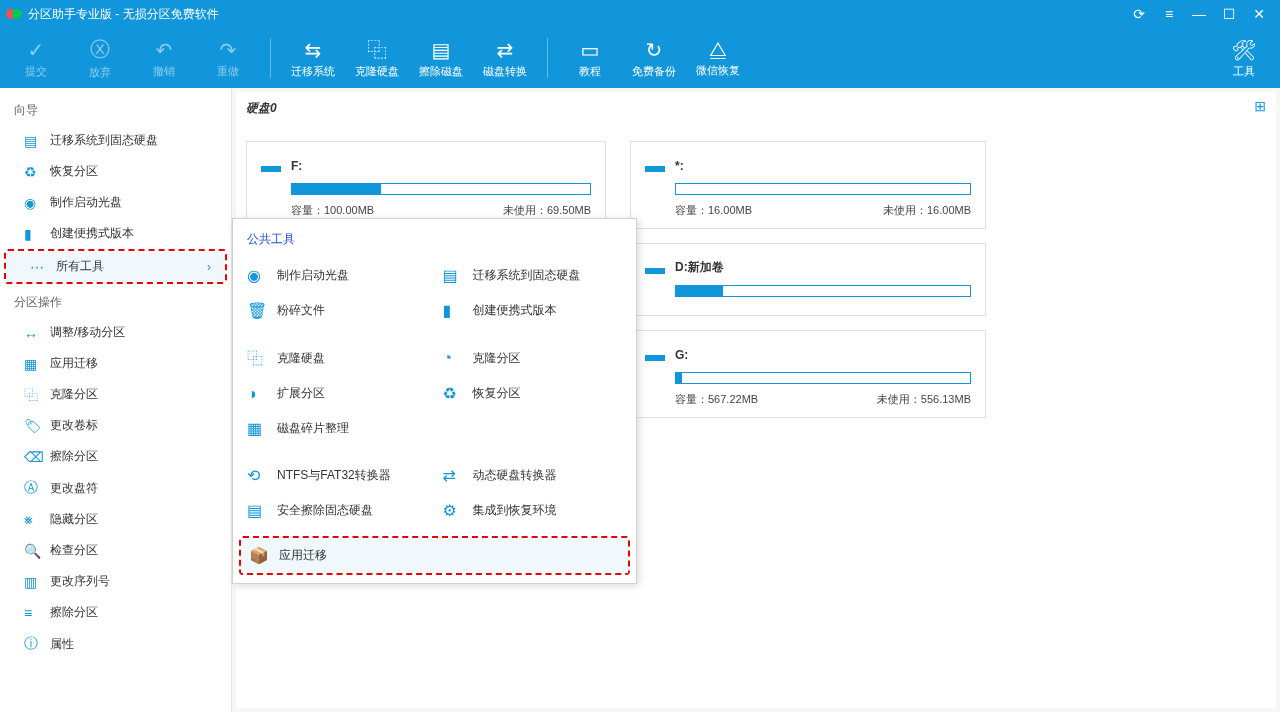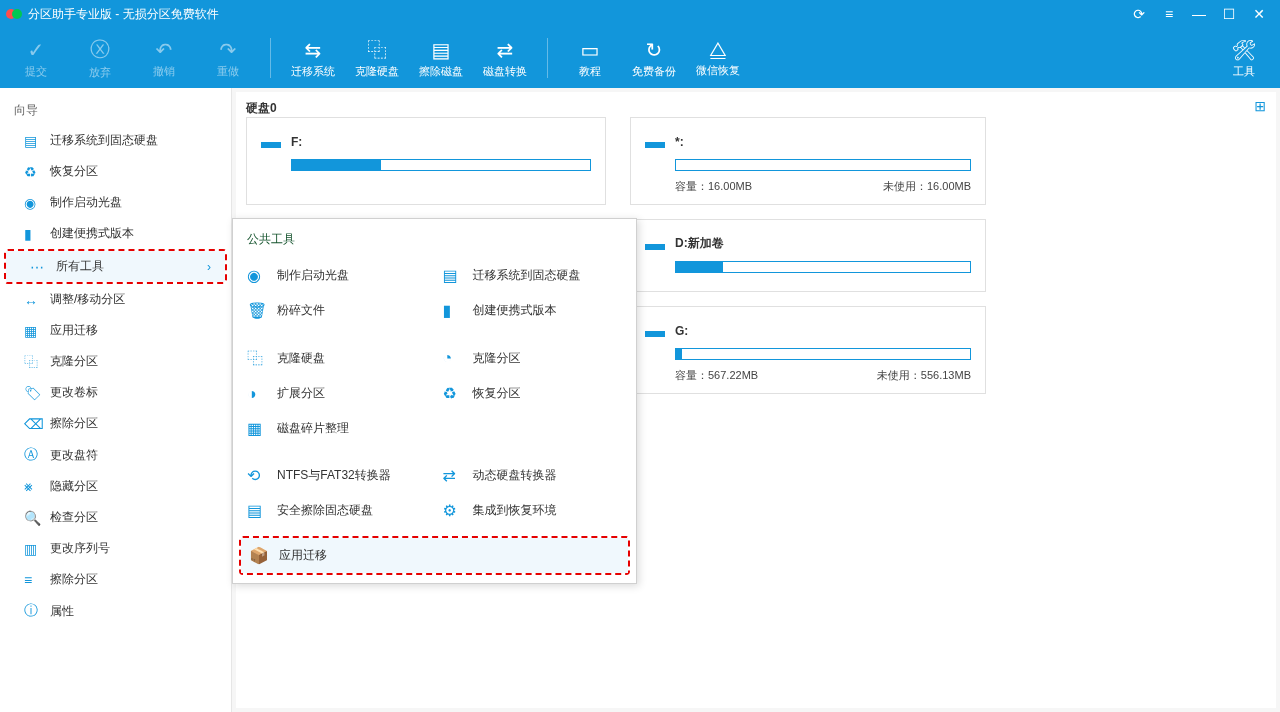--- a/index.html
+++ b/index.html
@@ -26,31 +26,31 @@
 .side-item { display: flex; align-items: center; padding: 7px 14px 7px 24px; cursor: pointer; }
 .side-item .icon { width: 18px; color: #1296db; margin-right: 8px; font-size: 14px; }
 .side-item .label { font-size: 12px; }
 .side-item .chev { margin-left: auto; color: #1296db; }
 .side-item.active { background: #f0f8fd; }
 .red-dash { border: 2px dashed #e60000; border-radius: 4px; }
 .highlight-wrap { margin: 0 4px; }
 
 
 .flyout { position: absolute; left: 232px; top: 218px; width: 405px; background: #fff; border: 1px solid #d0d0d0; box-shadow: 2px 2px 8px rgba(0,0,0,0.15); z-index: 50; }
-.flyout-section-title { padding: 12px 14px 6px; color: #14532d; }
+.flyout-section-title { padding: 12px 14px 6px; color: #1d4ed8; }
 .flyout-grid { display: flex; flex-wrap: wrap; padding: 4px 6px 8px; }
 .flyout-item { width: 50%; display: flex; align-items: center; padding: 8px 8px; cursor: pointer; }
 .flyout-item .icon { width: 22px; color: #1296db; font-size: 16px; margin-right: 8px; }
 .flyout-item .label { font-size: 12px; }
 .flyout-highlight { margin: 0 6px 8px; }
 .flyout-highlight .flyout-item{background:#f0f8fd;}
 
 
 .content { flex: 1; background: #fff; margin: 4px 4px 4px 4px; padding: 8px 10px; position: relative; }
-.disk-title { font-size: 12px; font-weight: bold; margin-bottom: 0; }
+.disk-title { font-size: 12px; font-weight: bold; margin-bottom: 24px; font-style: italic; }
 .view-toggle { position: absolute; right: 10px; top: 6px; color: #1296db; font-size: 14px; cursor: pointer; }
 .cards-row { display: flex; gap: 24px; margin-bottom: 14px; }
 .partition-card { border: 1px solid #e0e0e0; padding: 12px 14px 10px; width: 360px; }
 .partition-card.narrow{width:356px;}
 .drive-head { display: flex; align-items: center; margin-bottom: 6px; }
 .drive-head .icon { color: #1296db; font-size: 20px; margin-right: 10px; }
 .drive-head .name { font-size: 12px; font-weight: bold; }
 .bar { height: 12px; background: #fff; border: 1px solid #1296db; margin: 4px 0 8px 30px; position: relative; }
 .bar .fill { position: absolute; left: 0; top: 0; bottom: 0; background: #1296db; }
 .card-stats { display: flex; justify-content: space-between; font-size: 11px; color: #444; padding-left: 30px; }
@@ -159,20 +159,21 @@
         <span class="label">创建便携式版本</span>
       </div>
     <div class="highlight-wrap red-dash">
       <div class="side-item active">
           <span class="icon">⋯</span>
           <span class="label">所有工具</span>
           <span class="chev">›</span>
         </div>
     </div>
 
+    <div class="side-cat">分区操作</div>
     <div class="side-item">
         <span class="icon">↔</span>
         <span class="label">调整/移动分区</span>
       </div>
     <div class="side-item">
         <span class="icon">▦</span>
         <span class="label">应用迁移</span>
       </div>
     <div class="side-item">
         <span class="icon">⿻</span>
@@ -217,20 +218,24 @@
     <span class="view-toggle">⊞</span>
 
     <div class="cards-row">
       <div class="partition-card">
         <div class="drive-head">
             <span class="icon">▬</span>
             <span class="name">F:</span>
           </div>
         <div class="bar">
             <div class="fill" style="width:30%"></div>
+          </div>
+        <div class="card-stats">
+            <span>容量：100.00MB</span>
+            <span>未使用：69.50MB</span>
           </div>
       </div>
       <div class="partition-card narrow">
         <div class="drive-head">
             <span class="icon">▬</span>
             <span class="name">*:</span>
           </div>
         <div class="bar">
             <div class="fill" style="width:0%"></div>
           </div>

